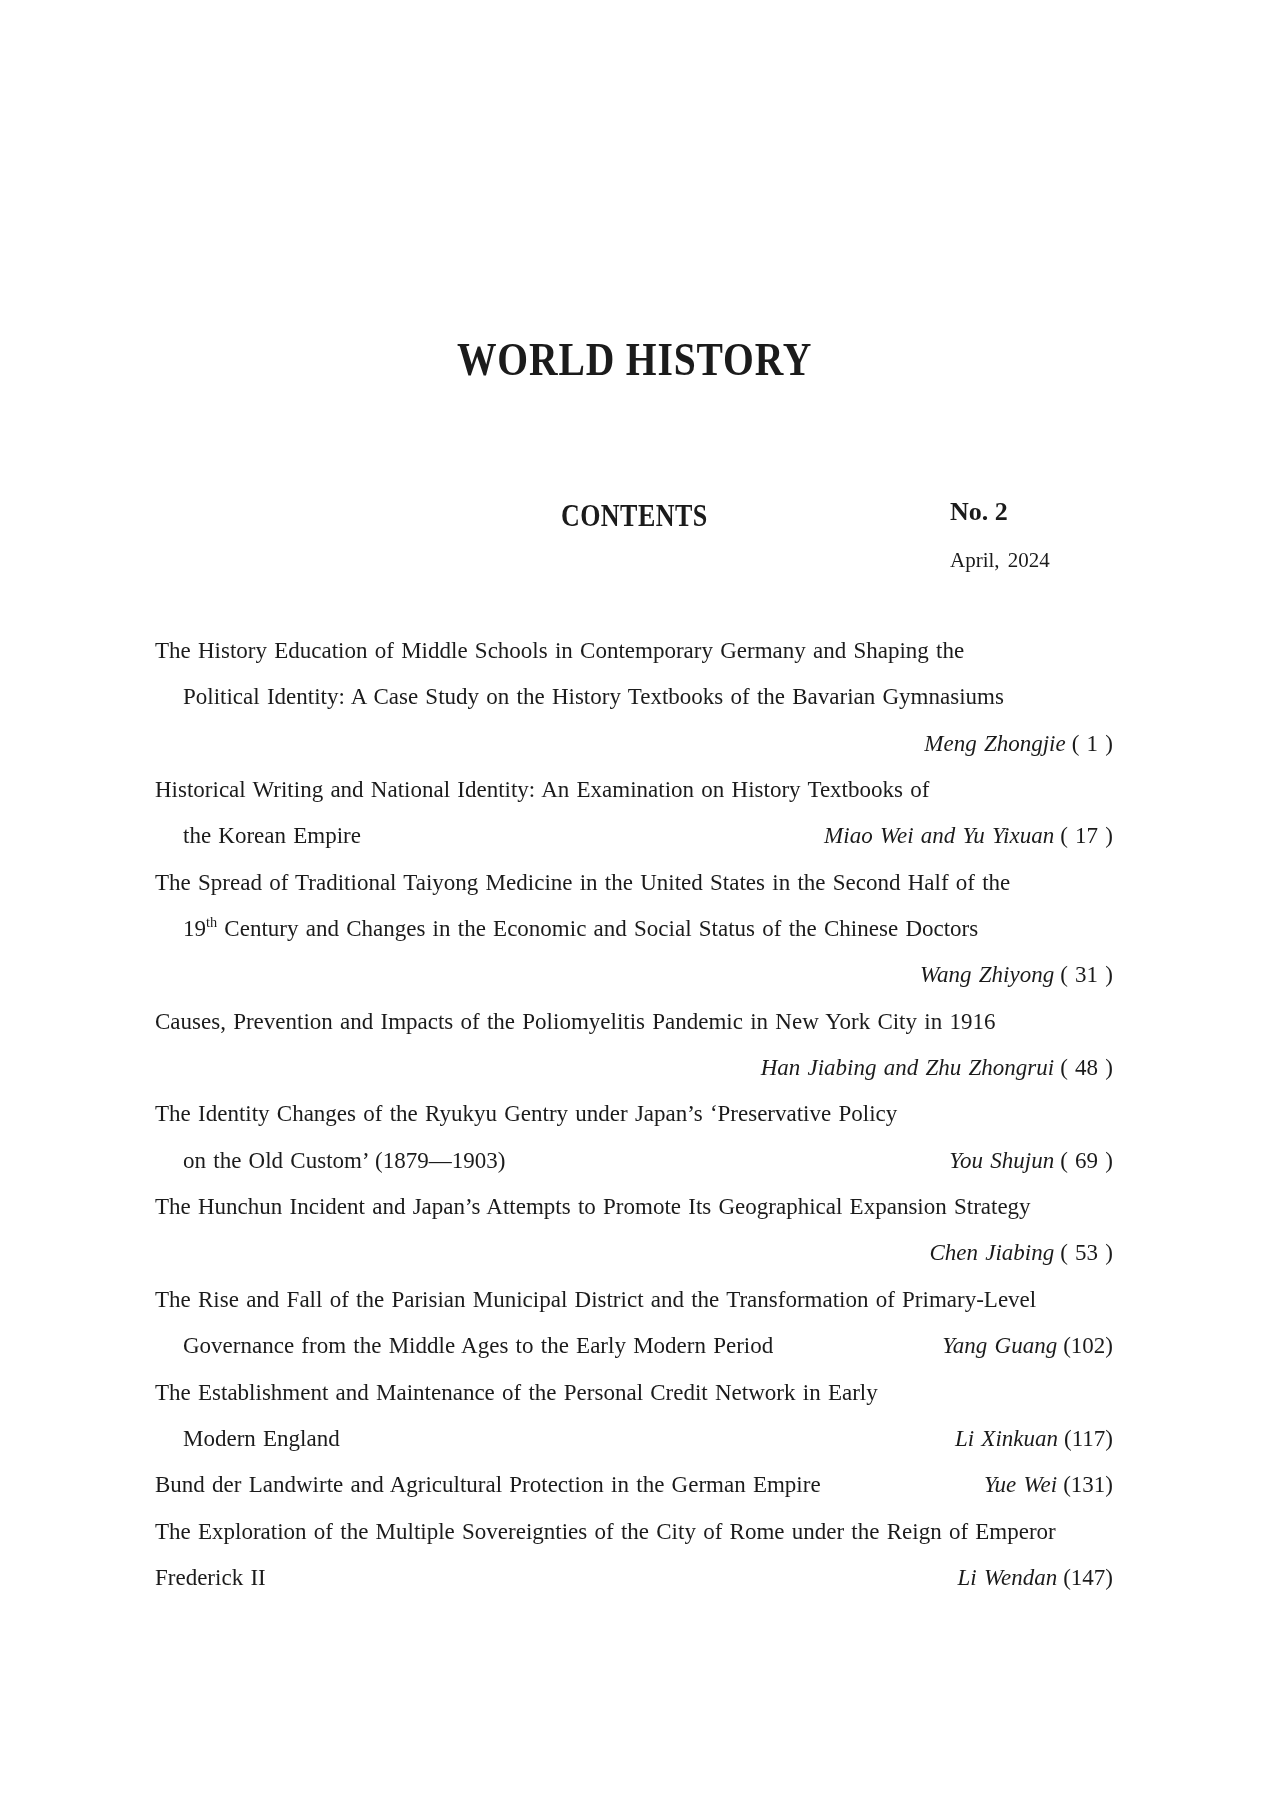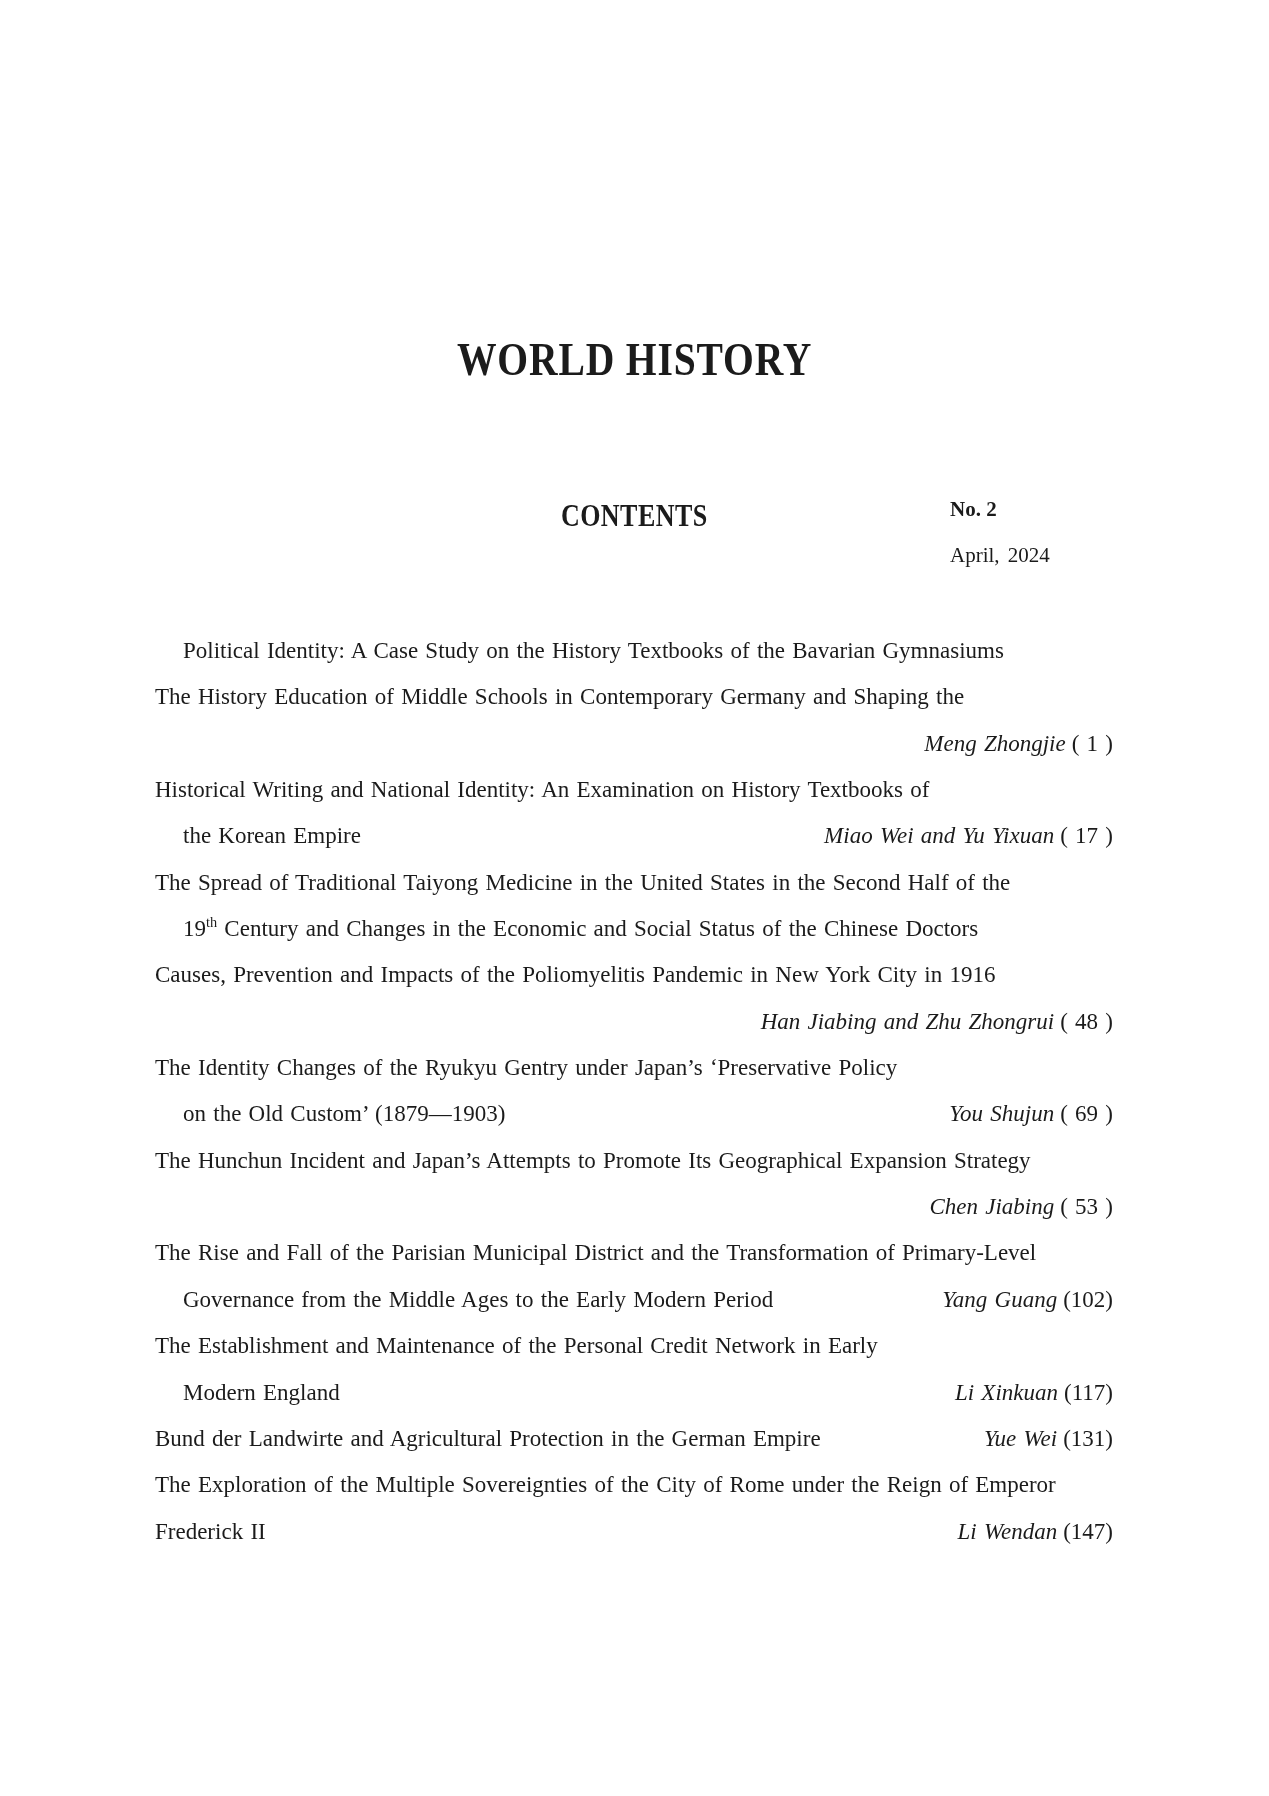--- a/index.html
+++ b/index.html
@@ -47,21 +47,21 @@
   }
   .issue {
     position: absolute;
     left: 950px;
     top: 499px;
     line-height: 1;
     white-space: nowrap;
   }
   .issue-no {
     font-weight: bold;
-    font-size: 21px;
+    font-size: 26px;
   }
   .issue-date {
     font-size: 21px;
     margin-top: 25px;
     word-spacing: 3px;
   }
   .toc {
     position: absolute;
     left: 155px;
     top: 628px;
@@ -101,24 +101,24 @@
   </div>
 
   <div class="issue">
     <div class="issue-no">No. 2</div>
     <div class="issue-date">April, 2024</div>
   </div>
 
   <div class="toc">
       <div>
         <div class="line">
+          <span class="t">The History Education of Middle Schools in Contemporary Germany and Shaping the</span>
+        </div>
+        <div class="line">
           <span class="t ind">Political Identity: A Case Study on the History Textbooks of the Bavarian Gymnasiums</span>
-        </div>
-        <div class="line">
-          <span class="t">The History Education of Middle Schools in Contemporary Germany and Shaping the</span>
         </div>
         <div class="line right">
           <span class="auth"><i>Meng Zhongjie</i><span class="pg">( 1 )</span></span>
         </div>
       </div>
       <div>
         <div class="line">
           <span class="t">Historical Writing and National Identity: An Examination on History Textbooks of</span>
         </div>
         <div class="line split">
@@ -126,20 +126,23 @@
           <span class="auth"><i>Miao Wei and Yu Yixuan</i><span class="pg">( 17 )</span></span>
         </div>
       </div>
       <div>
         <div class="line">
           <span class="t">The Spread of Traditional Taiyong Medicine in the United States in the Second Half of the</span>
         </div>
         <div class="line">
           <span class="t ind">19<sup>th</sup> Century and Changes in the Economic and Social Status of the Chinese Doctors</span>
         </div>
+        <div class="line right">
+          <span class="auth"><i>Wang Zhiyong</i><span class="pg">( 31 )</span></span>
+        </div>
       </div>
       <div>
         <div class="line">
           <span class="t">Causes, Prevention and Impacts of the Poliomyelitis Pandemic in New York City in 1916</span>
         </div>
         <div class="line right">
           <span class="auth"><i>Han Jiabing and Zhu Zhongrui</i><span class="pg">( 48 )</span></span>
         </div>
       </div>
       <div>

